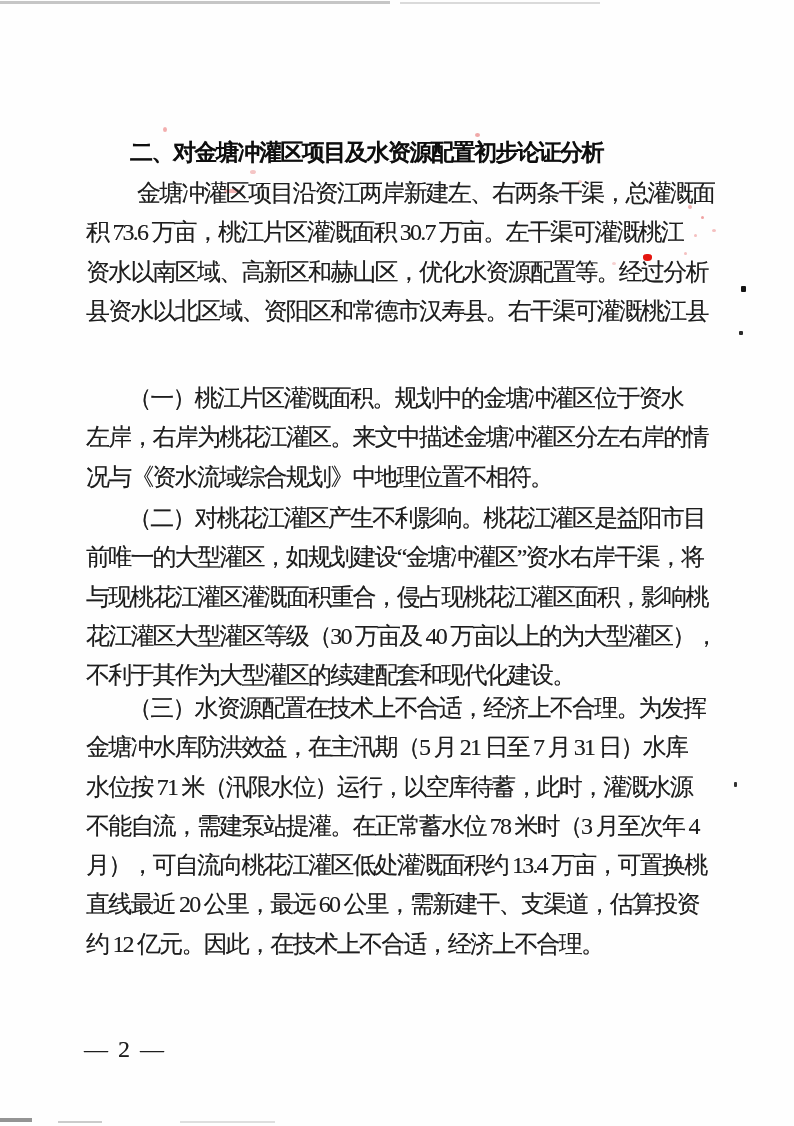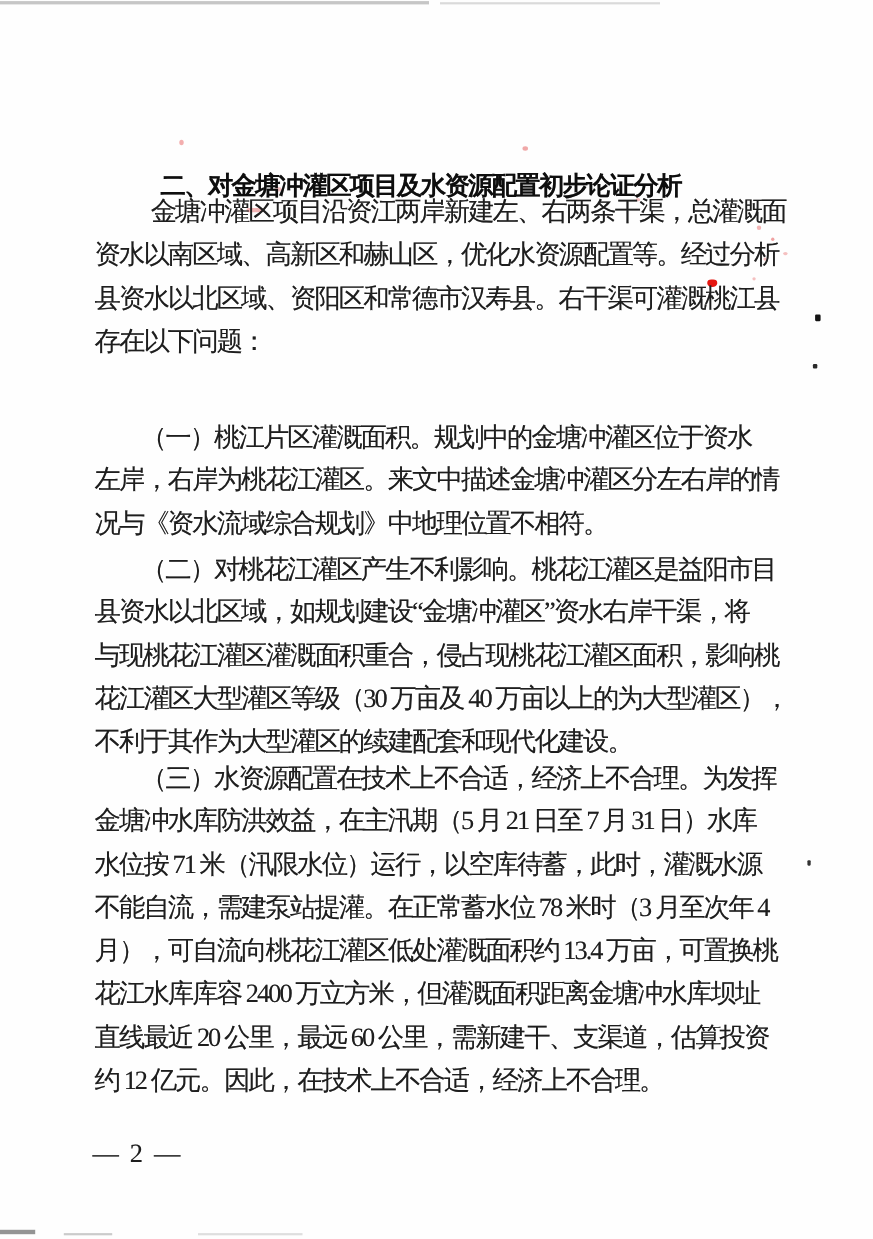--- a/index.html
+++ b/index.html
@@ -8,21 +8,21 @@
     background:#ffffff;
     font-family:"Liberation Serif","DejaVu Serif",serif;
     position:relative;overflow:hidden;
   }
   .page{
     position:absolute;inset:0;width:794px;height:1126px;
     background:#fefefe;overflow:hidden;
   }
   
   .heading{
-    position:absolute;left:130px;top:133px;margin:16px;
+    position:absolute;left:130px;top:133px;margin:0;
     font-family:"Liberation Sans","DejaVu Sans",sans-serif;
     font-weight:700;font-size:23px;letter-spacing:-1.5px;
     line-height:39px;color:#0e0e0e;white-space:nowrap;
     text-shadow:0 0 .5px rgba(20,20,20,.55);
   }
   
   .para{
     position:absolute;left:86px;width:612px;
     font-size:24px;letter-spacing:-1.8px;color:#1e1e1e;
     text-shadow:0 0 .5px rgba(30,30,30,.5);
@@ -88,45 +88,44 @@
   <div class="speck sp10"></div>
   <div class="speck sp11"></div>
   <div class="speck black-dot-a"></div>
   <div class="speck black-dot-b"></div>
   <div class="speck black-dot-c"></div>
 
   <h1 class="heading">二、对金塘冲灌区项目及水资源配置初步论证分析</h1>
 
   <div class="para p1">
     <div class="line indent-lg">金塘冲灌区项目沿资江两岸新建左、右两条干渠，总灌溉面</div>
+    <div class="line">积 73.6 万亩，桃江片区灌溉面积 30.7 万亩。左干渠可灌溉桃江</div>
     <div class="line">资水以南区域、高新区和赫山区，优化水资源配置等。经过分析</div>
     <div class="line">县资水以北区域、资阳区和常德市汉寿县。右干渠可灌溉桃江县</div>
-    <div class="line">存在以下问题：</div>
   </div>
 
   <div class="para p2">
     <div class="line indent">（一）桃江片区灌溉面积。规划中的金塘冲灌区位于资水</div>
     <div class="line">左岸，右岸为桃花江灌区。来文中描述金塘冲灌区分左右岸的情</div>
     <div class="line">况与《资水流域综合规划》中地理位置不相符。</div>
   </div>
 
   <div class="para p3">
     <div class="line indent">（二）对桃花江灌区产生不利影响。桃花江灌区是益阳市目</div>
-    <div class="line">县资水以北区域，如规划建设“金塘冲灌区”资水右岸干渠，将</div>
+    <div class="line">前唯一的大型灌区，如规划建设“金塘冲灌区”资水右岸干渠，将</div>
     <div class="line">与现桃花江灌区灌溉面积重合，侵占现桃花江灌区面积，影响桃</div>
     <div class="line">花江灌区大型灌区等级（30 万亩及 40 万亩以上的为大型灌区），</div>
     <div class="line">不利于其作为大型灌区的续建配套和现代化建设。</div>
   </div>
 
   <div class="para p4">
     <div class="line indent">（三）水资源配置在技术上不合适，经济上不合理。为发挥</div>
     <div class="line">金塘冲水库防洪效益，在主汛期（5 月 21 日至 7 月 31 日）水库</div>
     <div class="line">水位按 71 米（汛限水位）运行，以空库待蓄，此时，灌溉水源</div>
     <div class="line">不能自流，需建泵站提灌。在正常蓄水位 78 米时（3 月至次年 4</div>
     <div class="line">月），可自流向桃花江灌区低处灌溉面积约 13.4 万亩，可置换桃</div>
-    <div class="line">花江水库库容 2400 万立方米，但灌溉面积距离金塘冲水库坝址</div>
     <div class="line">直线最近 20 公里，最远 60 公里，需新建干、支渠道，估算投资</div>
     <div class="line">约 12 亿元。因此，在技术上不合适，经济上不合理。</div>
   </div>
 
   <div class="footer">— 2 —</div>
 
 </div>
 
 </body></html>

